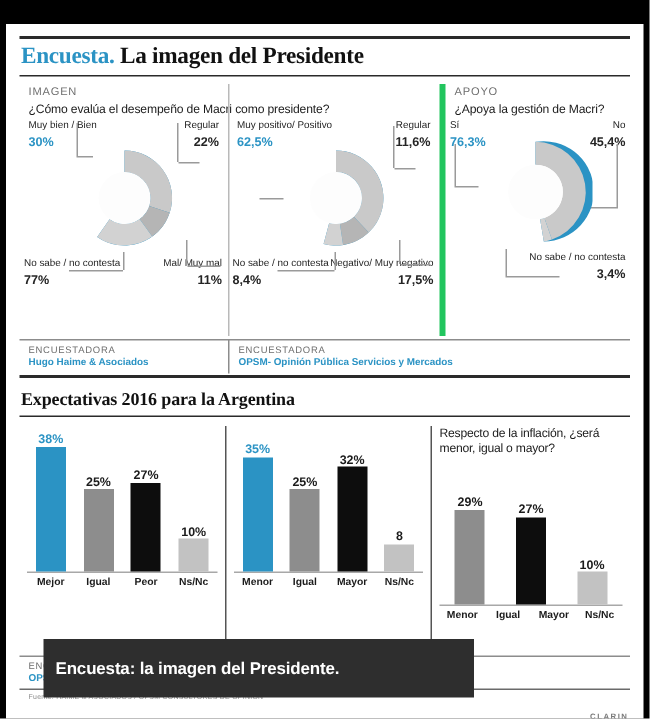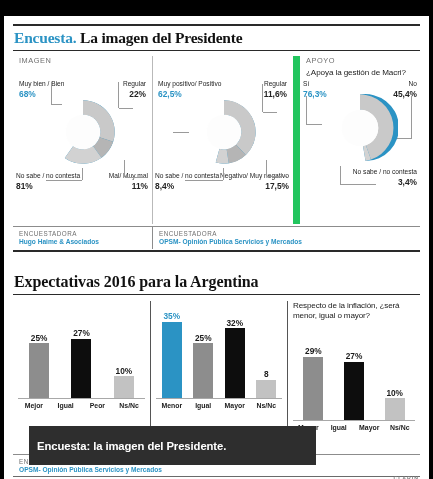--- a/index.html
+++ b/index.html
@@ -27,21 +27,21 @@
     letter-spacing: -0.2px; white-space: nowrap;
   }
   .title .kicker { color: #2b93c4; }
   .hdr-rule-bot { border-top: 1.5px solid #2a2a2a; }
 
   
   .donut-row { display: flex; margin-top: 5px; height: 168px; }
   .panel { position: relative; padding: 0 6px; }
   .panel.p1 { width: 139px; }
   .panel.p2 { width: 141px; border-left: 1px solid #b9b9b9; padding-left: 42px; }
-  .panel.p3 { width: 127px; border-left: 7px solid #22c55e; }
+  .panel.p3 { width: 127px; border-left: 4px solid #22c55e; }
 
   .sec-head {
     font-size: 7.4px; color: #6e6e6e; letter-spacing: 0.55px;
     font-weight: normal; margin-bottom: 3px;
   }
   .sec-q {
     font-size: 8.1px; color: #1b1b1b; line-height: 1.18;
     height: 19px; letter-spacing: -0.1px;
   }
   .sec-q.wide { width: 258px; }
@@ -64,22 +64,22 @@
   .enc-cell { padding: 3px 6px 4px 6px; }
   .enc-cell.e1 { width: 139px; border-top: 1px solid #8c8c8c; }
   .enc-cell.e2 { width: 268px; border-top: 1px solid #8c8c8c; border-left: 1px solid #8c8c8c; }
   .enc-t { font-size: 6.3px; color: #6e6e6e; letter-spacing: 0.5px; }
   .enc-v { font-size: 6.6px; color: #2b93c4; font-weight: bold; margin-top: 1px; }
 
   
   .exp-rule-top { border-top: 2px solid #2a2a2a; margin-top: 1px; }
   .exp-title {
     font-family: "Liberation Serif", serif;
-    font-size: 16px; font-weight: bold; color: #111;
-    padding: 21px 0 3px 1px; letter-spacing: -0.1px;
+    font-size: 12px; font-weight: bold; color: #111;
+    padding: 7px 0 3px 1px; letter-spacing: -0.1px;
   }
   .exp-rule-bot { border-top: 1.5px solid #2a2a2a; }
 
   
   .bar-row { display: flex; margin-top: 6px; height: 150px; }
   .bpanel { position: relative; padding: 0 5px; }
   .bpanel.b1 { width: 137px; }
   .bpanel.b2 { width: 137px; border-left: 1px solid #555; }
   .bpanel.b3 { width: 133px; border-left: 1px solid #555; }
   .bq {
@@ -135,32 +135,33 @@
   <div class="title">
     <span class="kicker">Encuesta.</span>
     <span>La imagen del Presidente</span>
   </div>
   <div class="hdr-rule-bot"></div>
 
   <div class="donut-row">
 
     <div class="panel p1">
       <div class="sec-head">IMAGEN</div>
+      <div class="sec-q wide">¿Cómo evalúa el desempeño de Macri como presidente?</div>
 
       <div class="lbl blue" style="left:6px; top:24px;">
         <span>Muy bien / Bien</span>
-        <span class="val">68%</span>
+        <span class="val">30%</span>
       </div>
       <div class="lbl tr" style="right:6px; top:24px;">
         <span>Regular</span>
         <span class="val">22%</span>
       </div>
       <div class="lbl" style="left:3px; top:116px;">
         <span>No sabe / no contesta</span>
-        <span class="val">81%</span>
+        <span class="val">77%</span>
       </div>
       <div class="lbl tr" style="right:4px; top:116px;">
         <span>Mal/ Muy mal</span>
         <span class="val">11%</span>
       </div>
 
       <div class="ld v" style="left:38px; top:26px; height:22px;"></div>
       <div class="ld h" style="left:38px; top:48px; width:11px;"></div>
       <div class="ld v" style="right:33px; top:26px; height:26px;"></div>
       <div class="ld h" style="right:19px; top:52px; width:14px;"></div>
@@ -285,20 +286,24 @@
 
   <div class="exp-rule-top"></div>
   <div class="exp-title">Expectativas 2016 para la Argentina</div>
   <div class="exp-rule-bot"></div>
 
   <div class="bar-row">
 
     <div class="bpanel b1">
       <div class="plot">
         <div class="bars">
+          <div class="bcol hl">
+            <div class="bval">38%</div>
+            <div class="bar c-blue" style="height:88%;"></div>
+          </div>
           <div class="bcol">
             <div class="bval">25%</div>
             <div class="bar c-gray" style="height:58%;"></div>
           </div>
           <div class="bcol">
             <div class="bval">27%</div>
             <div class="bar c-black" style="height:63%;"></div>
           </div>
           <div class="bcol">
             <div class="bval">10%</div>

